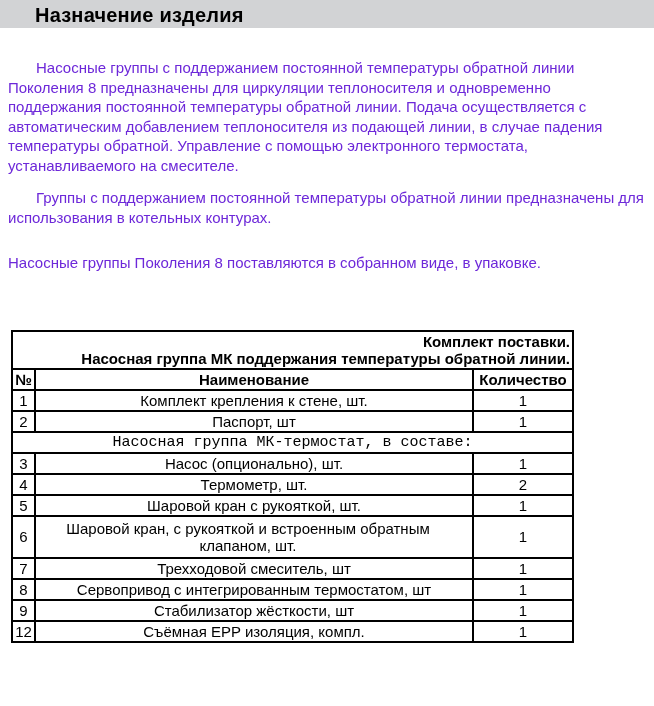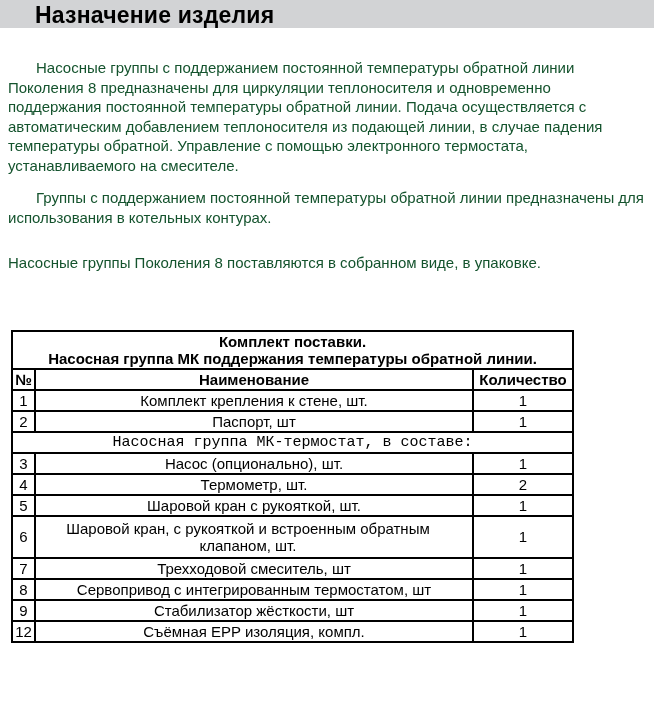--- a/index.html
+++ b/index.html
@@ -14,34 +14,34 @@
   }
 
   
   .title-band {
     width: 654px;
     height: 28px;
     background: #d2d3d5;
   }
   .page-title {
     margin: 0 0 0 35px;
-    font-size: 23px;
+    font-size: 20px;
     font-weight: bold;
     line-height: 30px;
     white-space: nowrap;
     letter-spacing: 0.2px;
   }
 
   
   .content { margin: 0 10px 0 8px; }
   .para {
     margin: 0;
     font-size: 15px;
     line-height: 19.5px;
-    color: #14532d;
+    color: #6d28d9;
   }
   .para.indent { text-indent: 28px; }
   .para-1 { margin-top: 30px; }
   .para-2 { margin-top: 13px; }
   .para-3 { margin-top: 26px; }
 
   
   table.delivery {
     border-collapse: collapse;
     margin: 57px 0 0 3px;
@@ -53,21 +53,21 @@
   table.delivery col.c-qty { width: 100px; }
   table.delivery th,
   table.delivery td {
     border: 2px solid #000000;
     font-size: 15px;
     line-height: 17px;
     padding: 1px 2px;
     overflow: hidden;
   }
   td.caption-cell {
-    text-align: center;
+    text-align: right;
     font-weight: bold;
     font-size: 15.5px;
     line-height: 21px;
     padding: 4px 2px 5px 2px;
   }
   th.col-head {
     font-weight: bold;
     text-align: center;
     padding: 1px 2px;
   }

